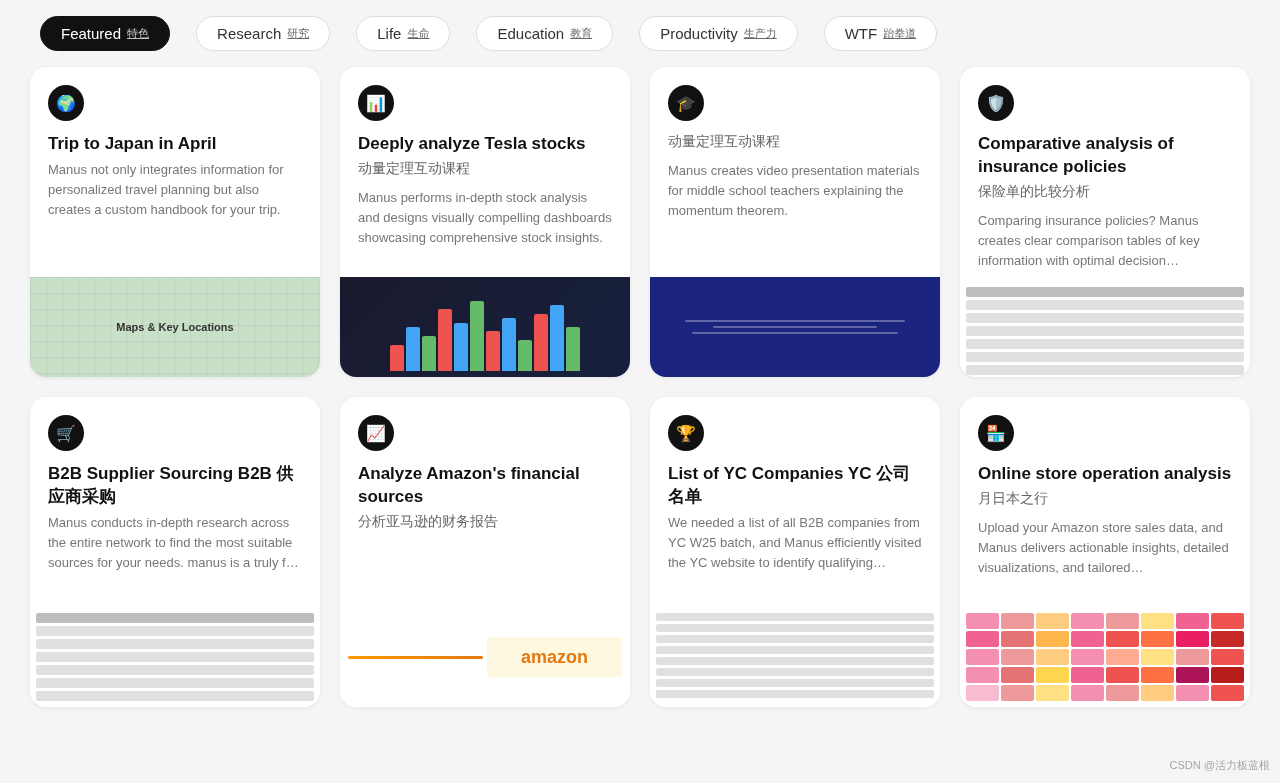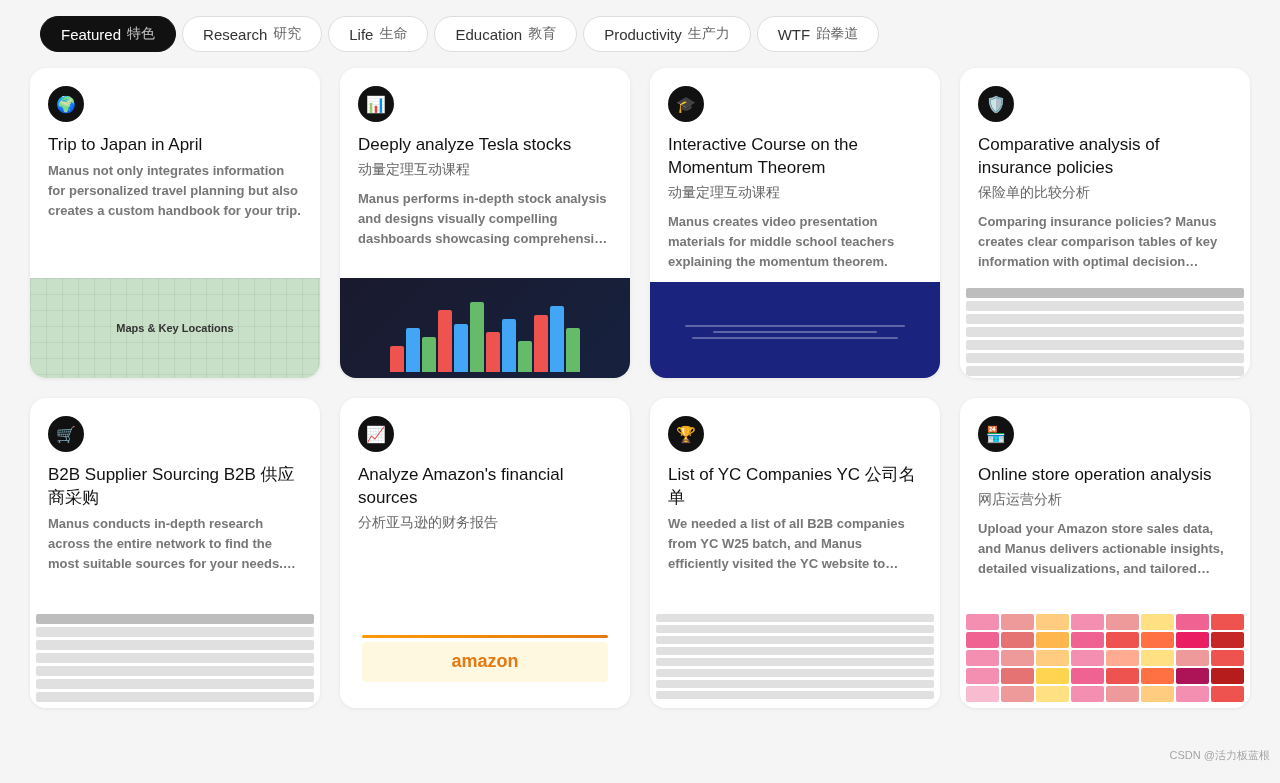--- a/index.html
+++ b/index.html
@@ -6,21 +6,21 @@
     body {
       font-family: -apple-system, BlinkMacSystemFont, 'Segoe UI', sans-serif;
       background: #f5f5f5;
       min-height: 783px;
       overflow-x: hidden;
     }
 
     .nav-bar {
       display: flex;
       align-items: center;
-      gap: 6px;
+      gap: 26px;
       padding: 16px 40px;
       background: #f5f5f5;
       flex-wrap: wrap;
     }
 
     .nav-pill {
       display: flex;
       align-items: center;
       gap: 6px;
       padding: 8px 20px;
@@ -34,22 +34,23 @@
       user-select: none;
     }
 
     .nav-pill.active {
       background: #111;
       color: #fff;
       border-color: #111;
     }
 
     .nav-pill .chinese {
-      font-size: 14px;
+      font-size: 11px;
       opacity: 0.75;
+      text-decoration: underline;
     }
 
     .grid-container {
       padding: 0 30px 30px;
       display: grid;
       grid-template-columns: repeat(4, 1fr);
       gap: 20px;
     }
 
     .card {
@@ -75,39 +76,38 @@
       display: flex;
       align-items: center;
       justify-content: center;
       margin-bottom: 12px;
       color: #fff;
       font-size: 16px;
     }
 
     .card-title-en {
       font-size: 17px;
-      font-weight: 400;
+      font-weight: 700;
       color: #111;
       line-height: 1.35;
       margin-bottom: 4px;
     }
 
     .card-title-zh {
       font-size: 14px;
       color: #666;
       margin-bottom: 10px;
     }
 
     .card-desc {
       font-size: 13px;
       color: #777;
       line-height: 1.55;
       overflow: hidden;
       display: -webkit-box;
-      font-weight: bold;
       -webkit-line-clamp: 3;
       -webkit-box-orient: vertical;
     }
 
     .card-image {
       height: 100px;
       background: #e8e8e8;
       overflow: hidden;
       position: relative;
       flex-shrink: 0;
@@ -201,21 +201,21 @@
     .table-row-mini.header {
       background: #bdbdbd;
     }
 
     
     .amazon-chart {
       width: 100%;
       height: 100%;
       background: #fff;
       display: flex;
-      flex-direction: column;
+      flex-direction: row;
       align-items: center;
       justify-content: center;
       padding: 8px;
       gap: 4px;
     }
     .amazon-line {
       width: 90%;
       height: 3px;
       background: linear-gradient(90deg, #ff9900, #e47911);
       border-radius: 2px;
@@ -267,21 +267,21 @@
     .course-line {
       width: 80%;
       height: 2px;
       background: rgba(255,255,255,0.3);
       border-radius: 1px;
     }
 
     
     .watermark {
       position: fixed;
-      bottom: 20px;
+      bottom: 10px;
       right: 10px;
       font-size: 11px;
       color: rgba(0,0,0,0.35);
       pointer-events: none;
     }
   </style>
 </head>
 <body>
 
 <div class="nav-bar">
@@ -345,21 +345,20 @@
           <div class="mini-bar" style="height:35%;background:#66bb6a;"></div>
           <div class="mini-bar" style="height:65%;background:#ef5350;"></div>
           <div class="mini-bar" style="height:75%;background:#42a5f5;"></div>
           <div class="mini-bar" style="height:50%;background:#66bb6a;"></div>
         </div>
     </div>
   </div>
     <div class="card">
     <div class="card-content">
       <div class="card-icon">🎓</div>
-      <div class="card-title-en">Interactive Course on the Momentum Theorem</div>
       <div class="card-title-zh">动量定理互动课程</div>
       <div class="card-desc">Manus creates video presentation materials for middle school teachers explaining the momentum theorem.</div>
     </div>
     <div class="card-image card-img-3">
       <div class="course-visual">
       <div class="course-line"></div>
       <div class="course-line" style="width:60%"></div>
       <div class="course-line" style="width:75%"></div>
     </div>
     </div>
@@ -434,21 +433,21 @@
           <div class="yc-row"></div>
           <div class="yc-row"></div>
           <div class="yc-row"></div>
         </div>
     </div>
   </div>
     <div class="card">
     <div class="card-content">
       <div class="card-icon">🏪</div>
       <div class="card-title-en">Online store operation analysis</div>
-      <div class="card-title-zh">网店运营分析</div>
+      <div class="card-title-zh">月日本之行</div>
       <div class="card-desc">Upload your Amazon store sales data, and Manus delivers actionable insights, detailed visualizations, and tailored recommendations.</div>
     </div>
     <div class="card-image card-img-8">
       <div class="heatmap">
           <div class="heatmap-cell" style="background:#f48fb1;"></div>
           <div class="heatmap-cell" style="background:#ef9a9a;"></div>
           <div class="heatmap-cell" style="background:#ffcc80;"></div>
           <div class="heatmap-cell" style="background:#f48fb1;"></div>
           <div class="heatmap-cell" style="background:#ef9a9a;"></div>
           <div class="heatmap-cell" style="background:#ffe082;"></div>

